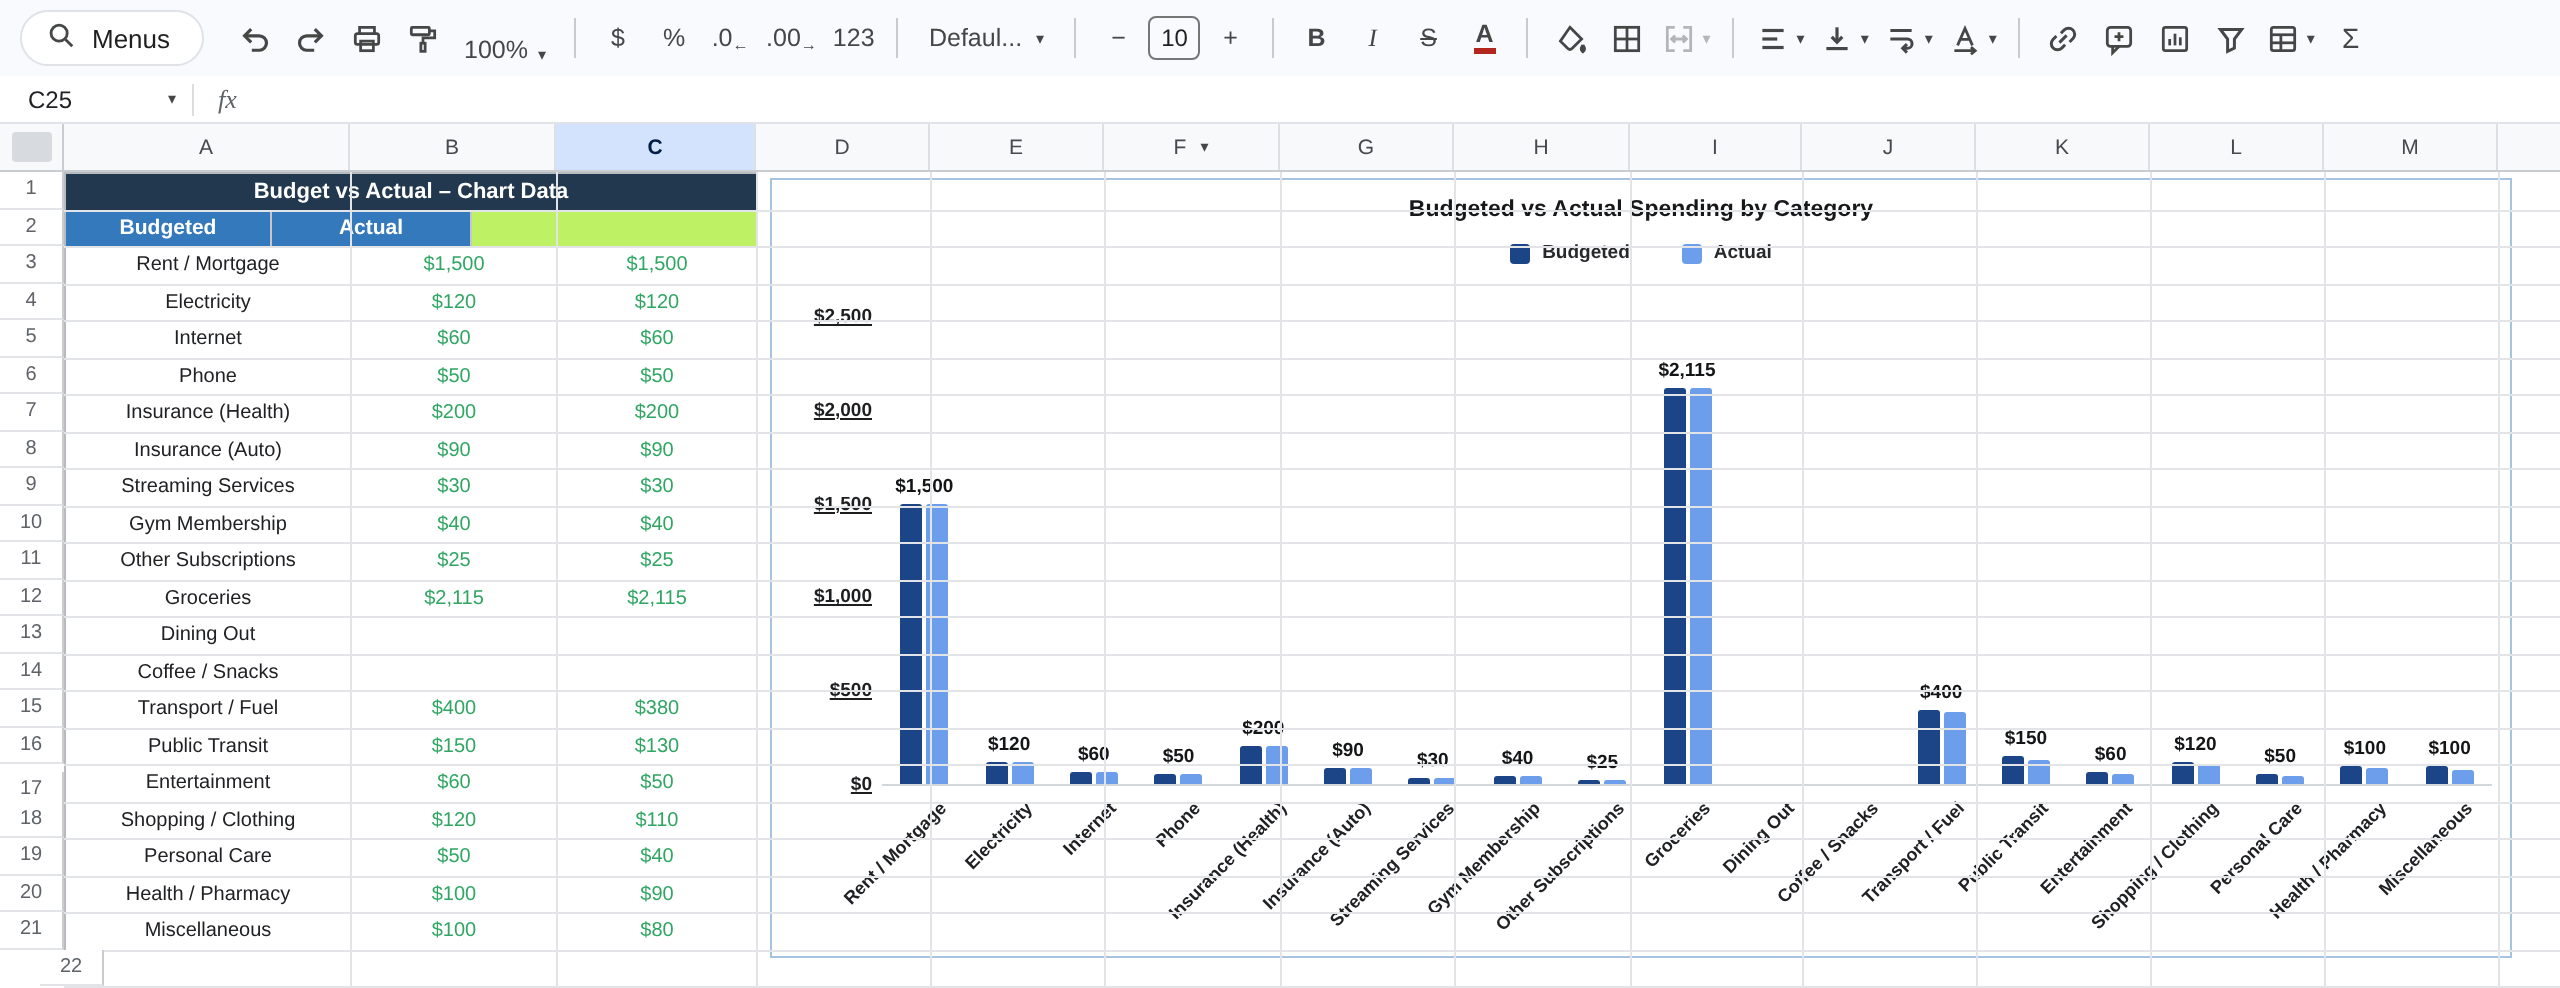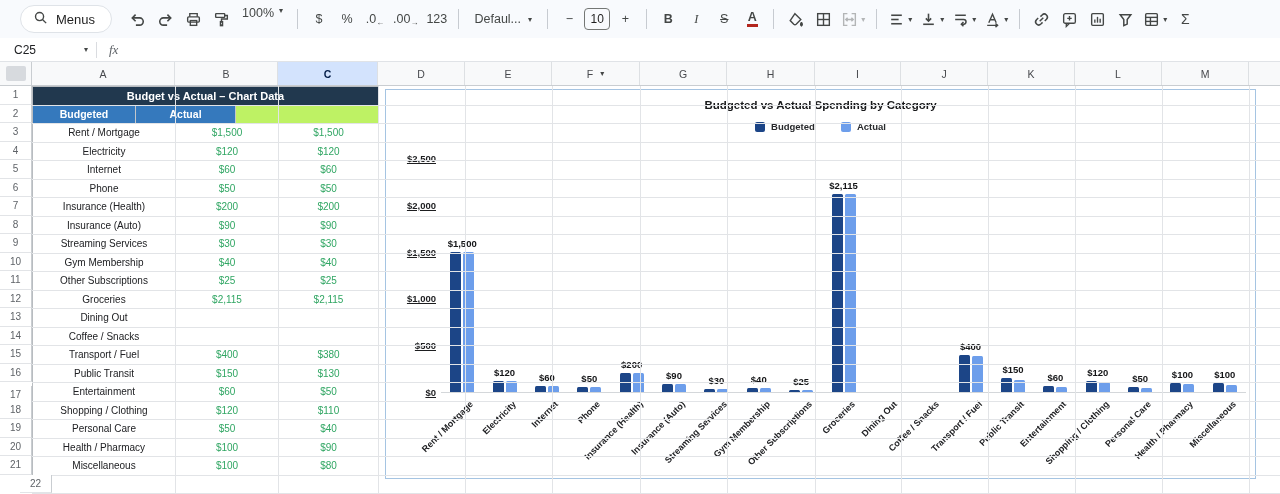--- a/index.html
+++ b/index.html
@@ -1,32 +1,32 @@
 <!DOCTYPE html>
 <html><head>
 <meta charset="utf-8">
 <style>
   * { margin:0; padding:0; box-sizing:border-box; }
   html,body { width:1280px; height:494px; overflow:hidden;
     font-family:"Liberation Sans", sans-serif; background:#fff; color:#202124; }
 
   
   .toolbar { height:38px; background:#f8fafd; display:flex; align-items:center;
-    padding:0 20px; gap:2px; }
+    padding:0 10px; gap:2px; }
   .pill { display:flex; align-items:center; gap:8px; background:#fff;
     border:1px solid #dfe3e8; border-radius:18px; height:28px; padding:0 16px 0 12px;
     font-size:13px; color:#1f1f1f; margin-right:10px; }
   .tbtn { display:flex; align-items:center; justify-content:center; height:26px;
     min-width:26px; padding:0 3px; border-radius:4px; color:#444746; font-size:12.5px;
     position:relative; }
   .tbtn svg { display:block; }
   .tbtn .lbl { font-size:12.5px; color:#444746; }
   .chev { font-size:8px; color:#444746; margin-left:3px; }
   .sep { width:1px; height:20px; background:#c7cbd1; margin:0 6px; flex:0 0 1px; }
-  .zoombox { display:flex; align-items:flex-start; gap:2px; padding:0 6px; }
+  .zoombox { display:flex; align-items:flex-end; gap:2px; padding:0 6px; }
   .fontbox { display:flex; align-items:center; gap:4px; padding:0 6px; min-width:72px; }
   .sizebox { width:26px; height:22px; border:1px solid #747775; border-radius:4px;
     display:flex; align-items:center; justify-content:center; font-size:12px; color:#1f1f1f; }
   .b { font-weight:bold; font-size:13px; }
   .i { font-style:italic; font-family:"Liberation Serif", serif; font-size:14px; }
   .s { text-decoration:line-through; font-size:13px; }
   .a-color { font-size:13px; font-weight:bold; border-bottom:3px solid #b3261e;
     line-height:13px; padding:0 1px; }
   .tiny-arrow { font-size:8px; position:relative; top:3px; }
   .disabled { opacity:.38; }

